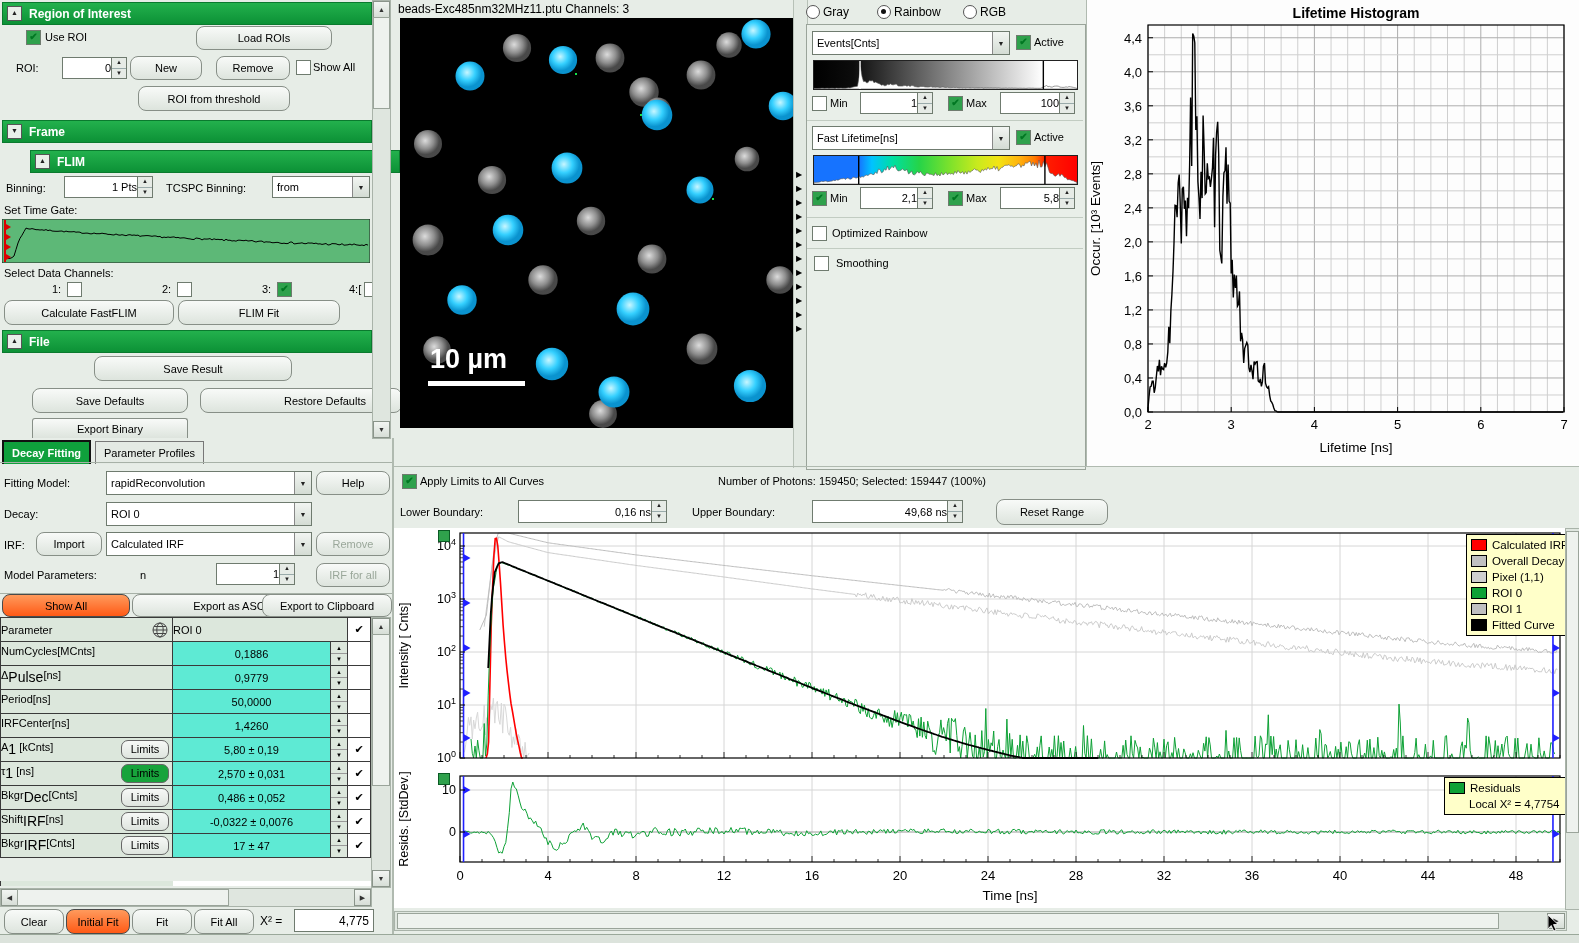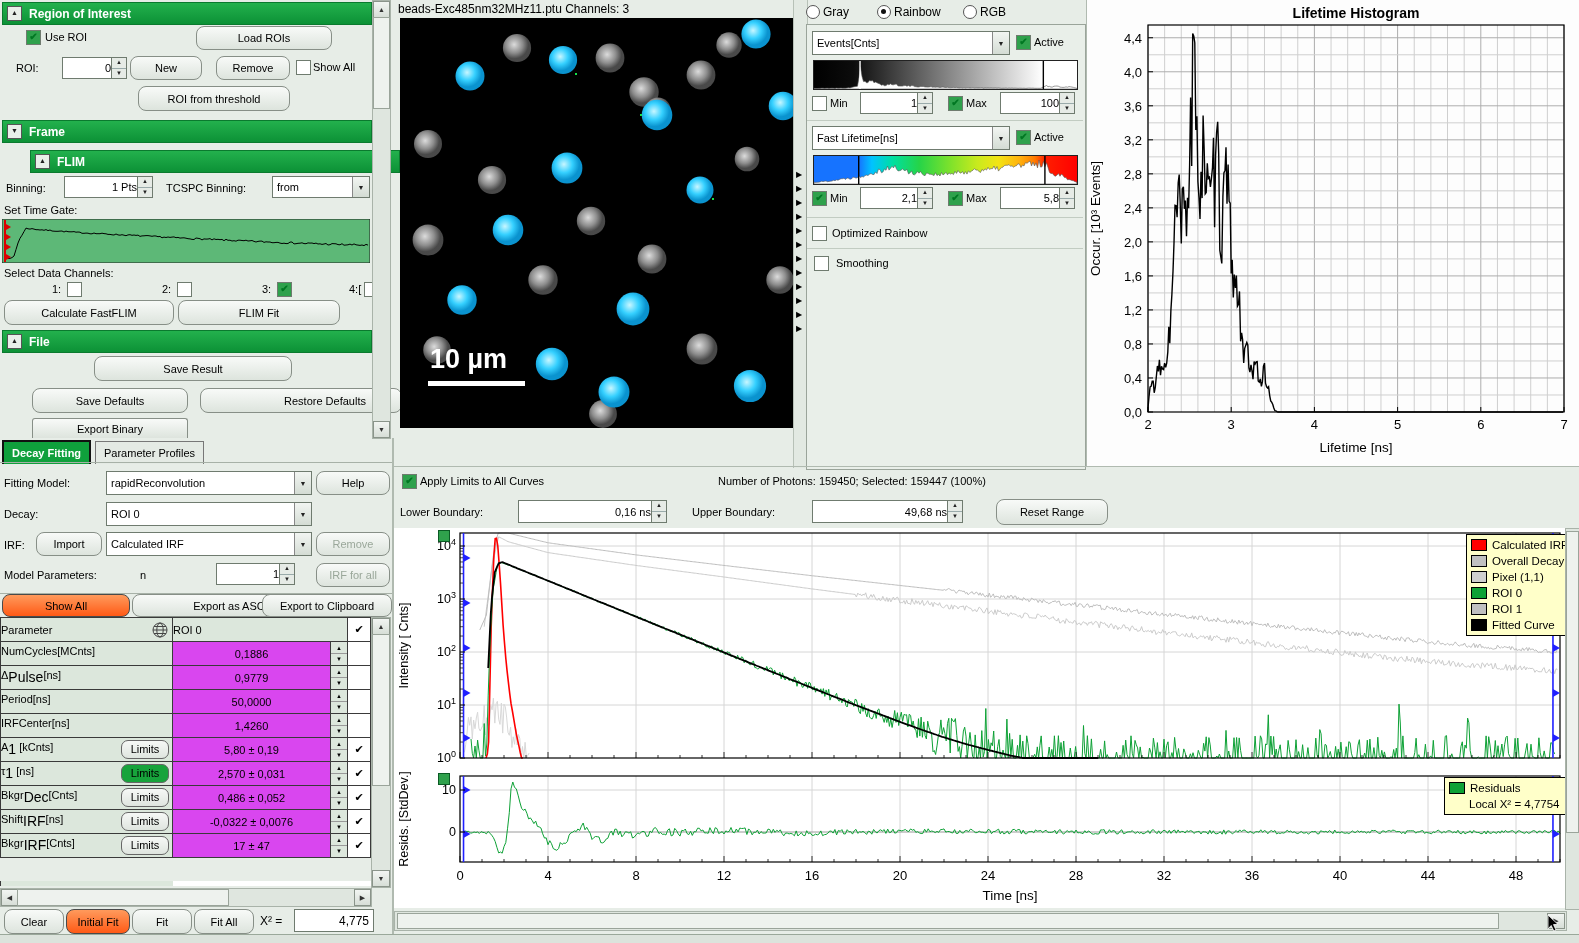--- a/index.html
+++ b/index.html
@@ -32,21 +32,21 @@
   .spin{position:absolute;display:flex;flex-direction:column;background:#e6ebe6;border:1px solid #6f7b6f;}
   .spin div{flex:1;font-size:6px;line-height:6px;text-align:center;color:#222;padding:1px 2px;}
   .spin div:first-child{border-bottom:1px solid #9aa;}
   .sep{position:absolute;background:#c2ccc2;height:1px;}
   .tab{position:absolute;height:22px;display:flex;align-items:center;padding:0 8px;
     border:1px solid #777;border-bottom:none;background:#e4eae4;font-size:11px;}
   .tab.sel{background:#0fa03c;color:#fff;border:2px solid #111;border-bottom:none;font-weight:bold;}
   #ptable{position:absolute;left:0;top:617px;border-collapse:collapse;table-layout:fixed;}
   #ptable td{border:1px solid #3a3a3a;font-size:11px;height:23px;padding:0;overflow:hidden;white-space:nowrap;margin-top:12px;}
   td.plabel{background:#dce7dc;padding-left:3px;position:relative;}
-  td.pval{background:#d946ef;text-align:center;}
+  td.pval{background:#5eead4;text-align:center;}
   td.pspin{background:#dce7dc;}
   td.pchk{background:#fff;text-align:center;font-size:11px;}
   .limbtn{position:absolute;right:3px;top:2px;width:46px;height:17px;border:1px solid #666;
     border-radius:7px;background:linear-gradient(#f6f8f6,#dfe5df);text-align:center;line-height:16px;font-size:11px;}
   .limbtn.green{background:#17a33b;}
   sub{font-size:14px;}
   .scroll{position:absolute;background:#dfe6df;border:1px solid #a9b3a9;}
   .scroll .sbtn{position:absolute;background:linear-gradient(#f2f5f2,#d7ded7);border:1px solid #8a948a;
     display:flex;align-items:center;justify-content:center;font-size:7px;color:#333;}
   .thumb{position:absolute;background:#eef2ee;border:1px solid #9aa49a;}

